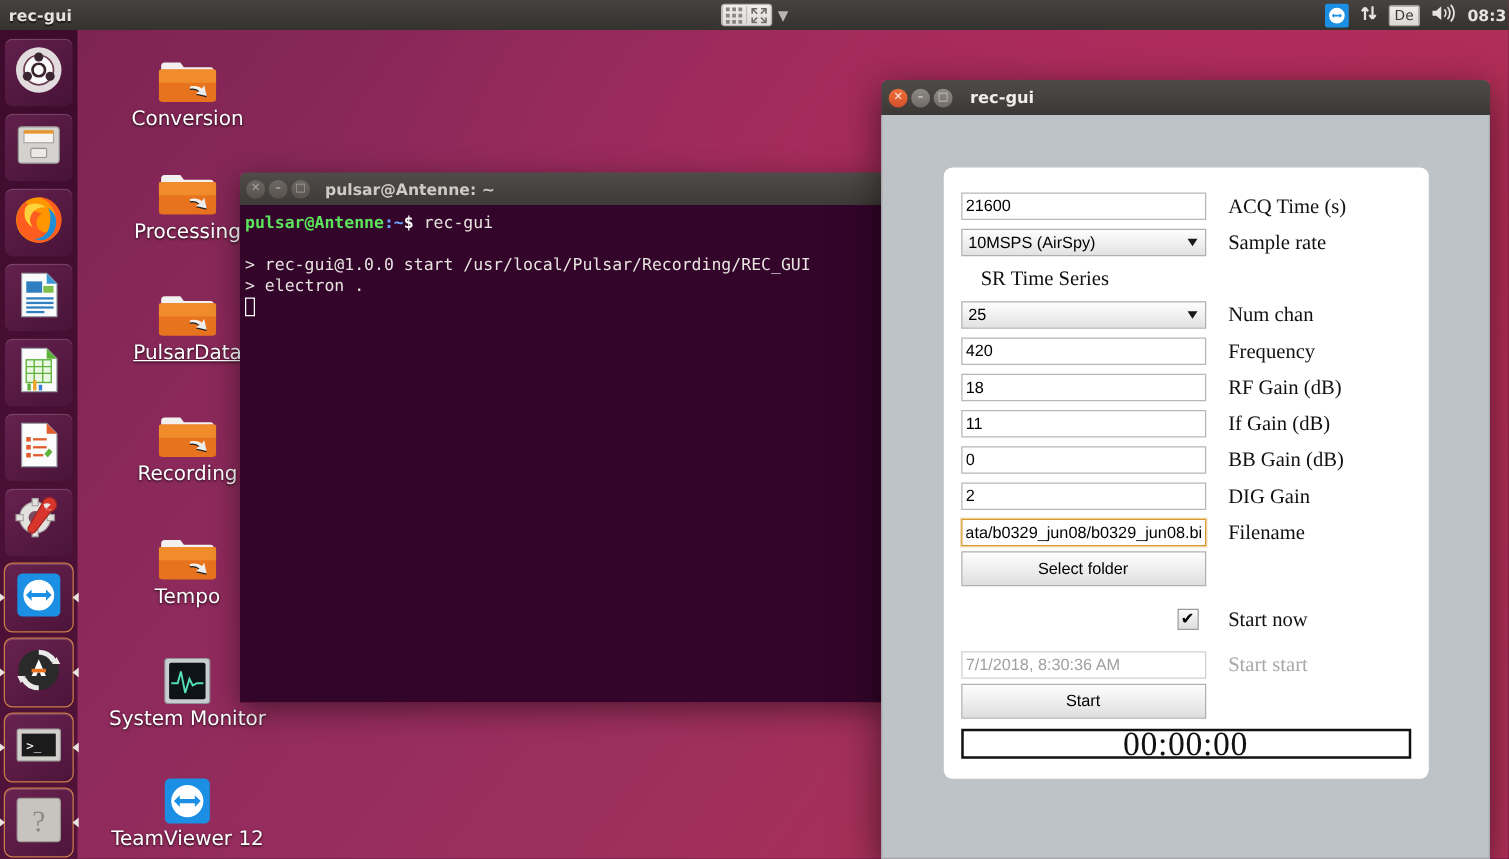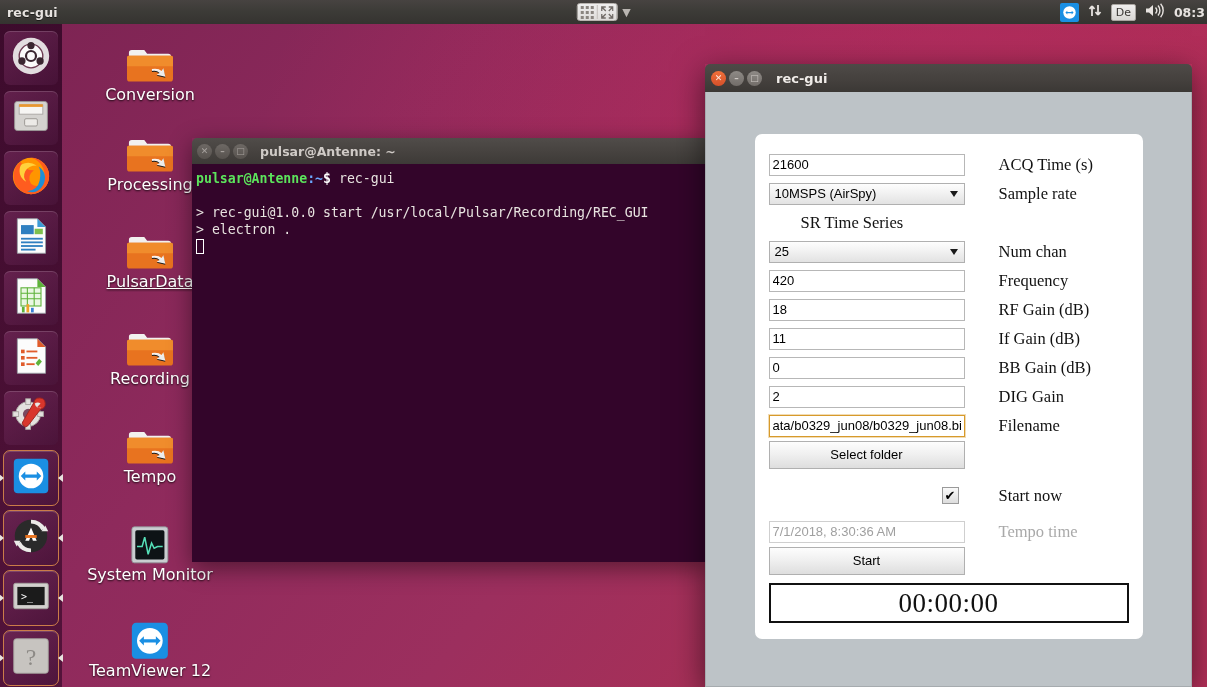--- a/index.html
+++ b/index.html
@@ -134,21 +134,21 @@
     padding-top: 42px;
   }
   #rg-card {
     margin: 0 auto; width: 388px; background: #fff; border-radius: 7px;
     padding: 16px 14px 16px 14px;
   }
   .row { display: flex; align-items: center; height: 29px; margin-bottom: 0px; }
   .ctl-col { width: 198px; flex: 0 0 198px; }
   .lbl {
     font-family: "Liberation Serif", serif; font-size: 16.5px; color: #111;
-    margin-left: 32px; white-space: nowrap;
+    margin-left: 16px; white-space: nowrap;
   }
   .lbl.muted { color: #a9a9a9; }
   input.txt {
     width: 196px; height: 22px; font-family: "Liberation Sans", sans-serif; font-size: 13px;
     color: #000; padding: 1px 3px; border: 1px solid #b7b7b7; background: #fff; outline: none;
   }
   input.txt.focused { border: 1px solid #d79a2b; box-shadow: 0 0 0 1px rgba(215,154,43,.35); }
   input.txt.disabled { color: #a0a0a0; background: #fff; border: 1px solid #cfcfcf; }
   .sel {
     width: 196px; height: 22px; border: 1px solid #b0b0b0;
@@ -164,21 +164,21 @@
     display: flex; align-items: center; justify-content: center;
   }
   .chk-wrap { width:198px; flex:0 0 198px; display:flex; justify-content:flex-end; padding-right: 8px; }
   .chk {
     width: 17px; height: 17px; border: 1px solid #9a9a9a;
     background: linear-gradient(180deg,#fafafa,#dddddd);
     display:flex; align-items:center; justify-content:center;
     font-size: 13px; color: #000; line-height: 1;
   }
   #timer {
-    margin-top: 8px; height: 40px; border: 2px solid #111; background: #fff;
+    margin-top: 8px; height: 24px; border: 2px solid #111; background: #fff;
     display: flex; align-items: center; justify-content: center;
     font-family: "Liberation Serif", serif; font-size: 27px; color: #111; letter-spacing: .5px;
   }
   .spacer-12 { height: 12px; }
   .spacer-7 { height: 7px; }
 </style>
 </head>
 <body>
 
 <div id="desktop"></div>
@@ -355,21 +355,21 @@
         </div>
         <div class="lbl">Start now</div>
       </div>
 
       <div class="spacer-7"></div>
 
       <div class="row">
         <div class="ctl-col">
           <input class="txt disabled" type="text" readonly="" value="7/1/2018, 8:30:36 AM" style="">
         </div>
-        <div class="lbl muted">Tempo time</div>
+        <div class="lbl muted">Start start</div>
       </div>
 
       <div class="row">
         <div class="ctl-col">
           <div class="btn">Start</div>
         </div>
       </div>
 
       <div id="timer">00:00:00</div>
     </div>

